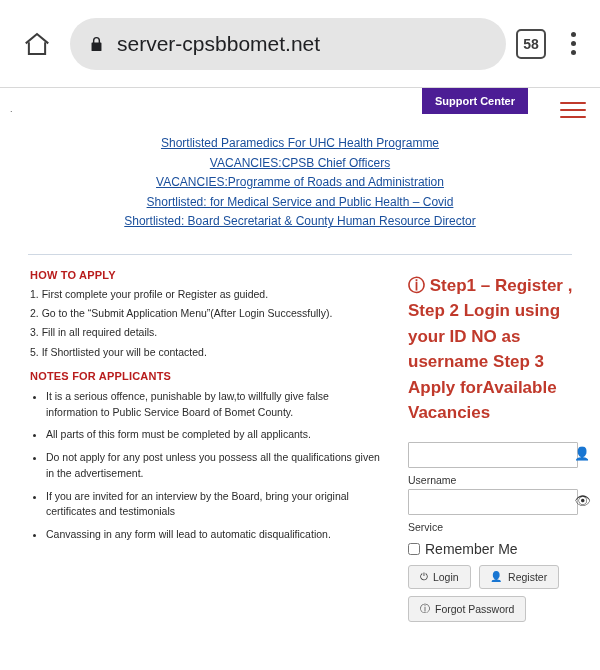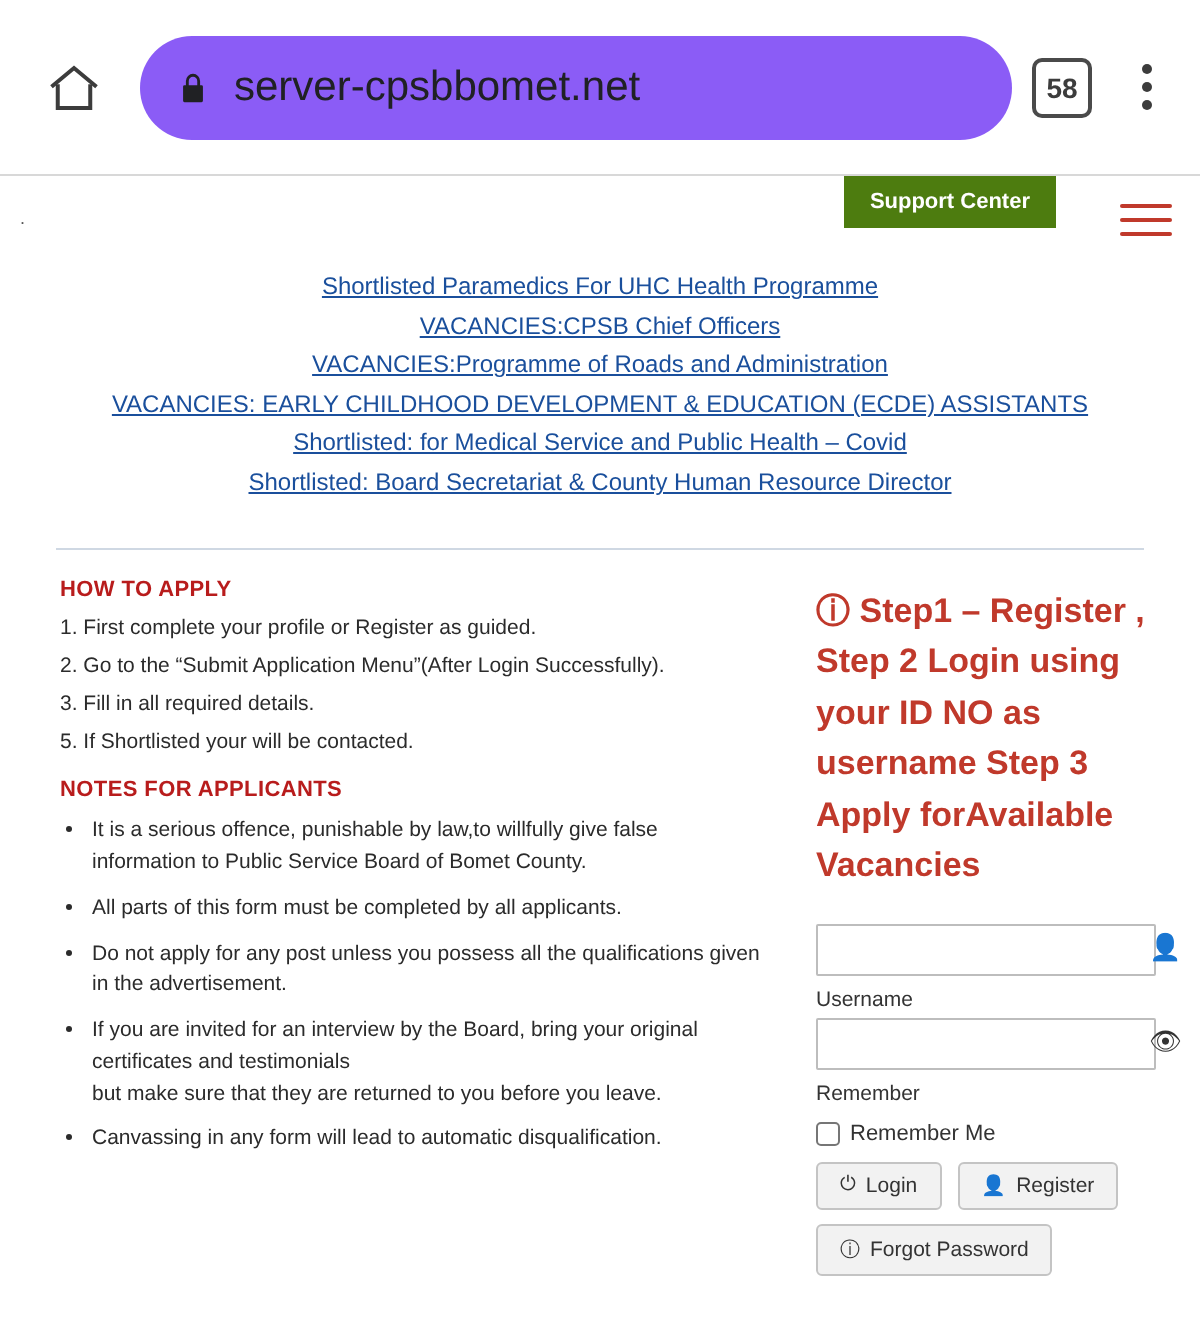--- a/index.html
+++ b/index.html
@@ -21,21 +21,21 @@
     border-bottom: 1px solid #d8d8d8;
   }
   .home-btn {
     width: 46px; height: 46px;
     display: flex; align-items: center; justify-content: center;
     flex: 0 0 auto;
   }
   .url-pill {
     flex: 1 1 auto;
     height: 52px;
-    background: #8b5cf6;
+    background: #e5e5e5;
     border-radius: 26px;
     display: flex;
     align-items: center;
     padding: 0 18px;
     margin: 0 10px;
     min-width: 0;
   }
   .lock-icon { flex: 0 0 auto; margin-right: 12px; display:flex; align-items:center;}
   .url-text {
     font-size: 21px;
@@ -76,21 +76,21 @@
   }
 
   .support-bar {
     position: relative;
     height: 32px;
     background: #ffffff;
   }
   .support-center {
     position: absolute;
     right: 72px; top: 0;
-    background: #4d7c0f;
+    background: #4c1d95;
     color: #fff;
     font-size: 11px;
     font-weight: bold;
     padding: 7px 13px;
   }
   .hamburger {
     position: absolute;
     right: 14px; top: 14px;
     width: 26px;
   }
@@ -220,21 +220,21 @@
     margin: 6px 0 3px 0;
     display: block;
   }
   .checkbox-row {
     display: flex;
     align-items: center;
     gap: 5px;
     margin: 8px 0 8px 0;
   }
   .checkbox-row input { margin: 0; width: 12px; height: 12px; }
-  .checkbox-row label { font-size: 11px; color: #333; text-align: right; }
+  .checkbox-row label { font-size: 14px; color: #333; text-align: right; }
 
   .btn-row {
     display: flex;
     gap: 8px;
     margin-bottom: 7px;
   }
   .btn {
     background: #f2f2f2;
     border: 1px solid #c4c4c4;
     border-radius: 3px;
@@ -284,21 +284,20 @@
         <span></span>
         <span></span>
     </div>
   </div>
 
 
   <div class="links-block">
     <a href="#">Shortlisted Paramedics For UHC Health Programme</a>
     <a href="#">VACANCIES:CPSB Chief Officers</a>
     <a href="#">VACANCIES:Programme of Roads and Administration</a>
-    <a href="#">VACANCIES: EARLY CHILDHOOD DEVELOPMENT &amp; EDUCATION (ECDE) ASSISTANTS</a>
     <a href="#">Shortlisted: for Medical Service and Public Health – Covid</a>
     <a href="#">Shortlisted: Board Secretariat &amp; County Human Resource Director</a>
   </div>
 
   <div class="divider"></div>
 
   <div class="columns">
 
     <div class="left-col">
       <div class="heading-red">HOW TO APPLY</div>
@@ -309,21 +308,20 @@
         <li>5. If Shortlisted your will be contacted.</li>
       </ul>
 
       <div class="heading-red">NOTES FOR APPLICANTS</div>
       <ul class="notes">
         <li>It is a serious offence, punishable by law,to willfully give false information to Public Service Board of Bomet County.</li>
         <li>All parts of this form must be completed by all applicants.</li>
         <li>Do not apply for any post unless you possess all the qualifications given in the advertisement.</li>
         <li>
           <span>If you are invited for an interview by the Board, bring your original certificates and testimonials</span>
-          <span class="sub">but make sure that they are returned to you before you leave.</span>
         </li>
         <li>Canvassing in any form will lead to automatic disqualification.</li>
       </ul>
     </div>
 
     <div class="right-col">
       <div class="step-callout">
         <span class="warn">ⓘ</span>
         <span>Step1 – Register , Step 2 Login using your ID NO as username Step 3 Apply forAvailable Vacancies</span>
       </div>
@@ -331,21 +329,21 @@
       <div class="field-wrap">
         <input class="field" type="text" placeholder="" style="">
         <span class="field-icon">👤</span>
       </div>
       <span class="field-label">Username</span>
 
       <div class="field-wrap">
         <input class="field" type="password" placeholder="" style="">
         <span class="field-icon">👁</span>
       </div>
-      <span class="field-label">Remember</span>
+      <span class="field-label">Service</span>
 
       <div class="checkbox-row">
         <input type="checkbox" style="">
         <label>Remember Me</label>
       </div>
 
       <div class="btn-row">
         <button class="btn">
           <span class="gi">⏻</span>
           <span>Login</span>

